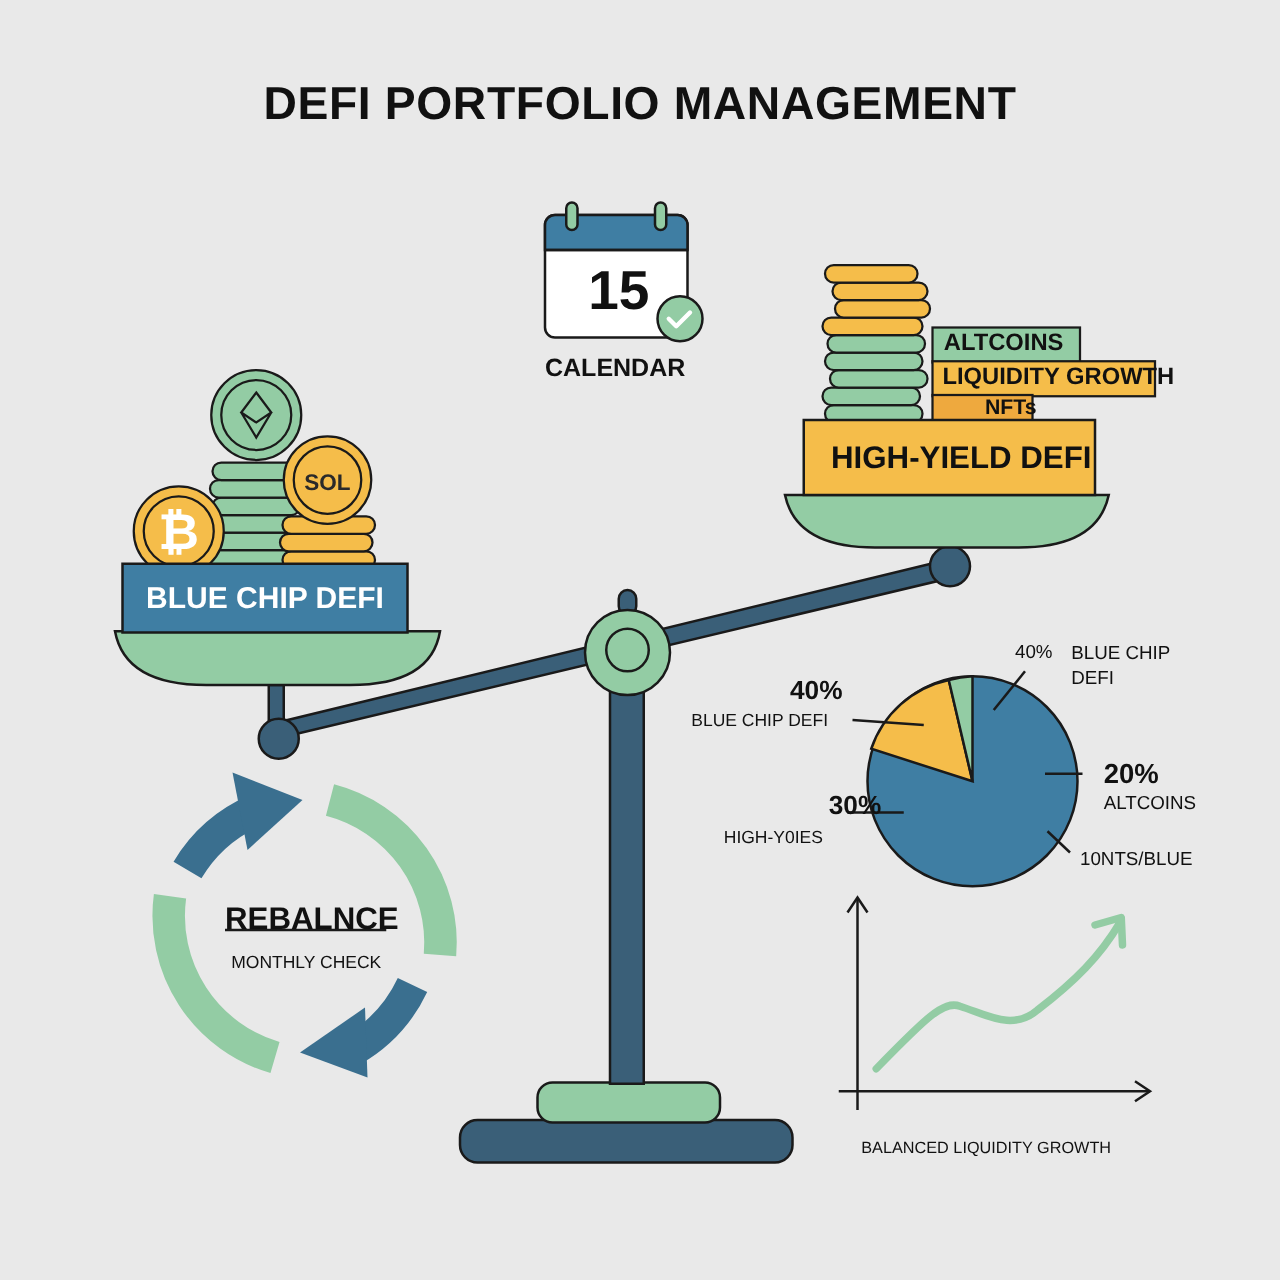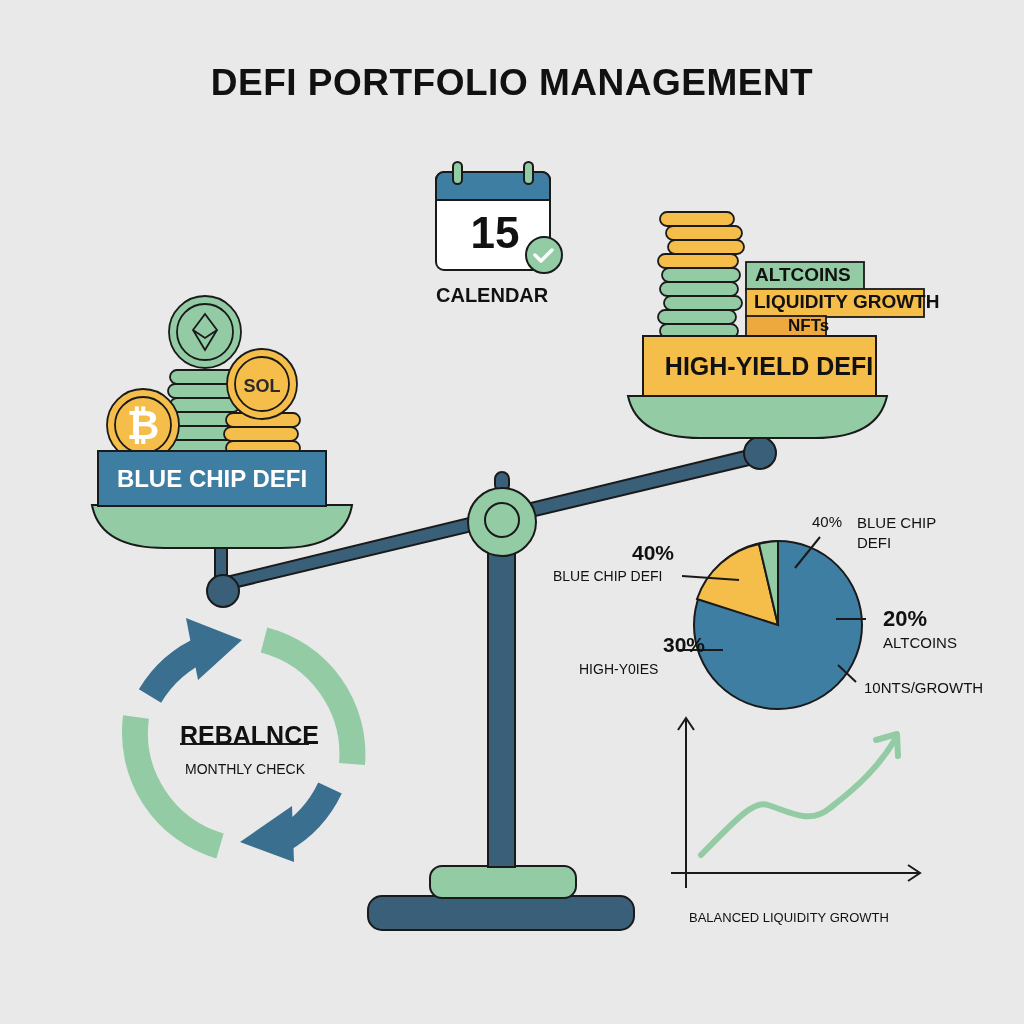--- a/index.html
+++ b/index.html
@@ -163,15 +163,15 @@
 <div class="lbl-sm" style="left:180px; top:761px; width:130px; text-align:center; font-size:14px;">MONTHLY CHECK</div>
 
 <div class="lbl-sm" style="left:812px; top:513px; font-size:15px;">40%</div>
 <div class="lbl-sm" style="left:857px; top:513px; width:90px; white-space:normal; line-height:20px; font-size:15px;">BLUE CHIP DEFI</div>
 <div class="lbl" style="left:632px; top:541px; font-size:21px;">40%</div>
 <div class="lbl-sm" style="left:553px; top:568px; font-size:14px;">BLUE CHIP DEFI</div>
 <div class="lbl" style="left:883px; top:606px; font-size:22px;text-align:center;">20%</div>
 <div class="lbl-sm" style="left:883px; top:634px; font-size:15px;">ALTCOINS</div>
 <div class="lbl" style="left:627px; top:633px; font-size:21px;margin-left:36px;">30%</div>
 <div class="lbl-sm" style="left:579px; top:661px; font-size:14px;text-align:center;">HIGH-Y0IES</div>
-<div class="lbl-sm" style="left:864px; top:679px; font-size:15px;">10NTS/GROWTH</div>
+<div class="lbl-sm" style="left:864px; top:679px; font-size:15px;">10NTS/BLUE</div>
 
 <div class="lbl-sm" style="left:689px; top:910px; font-size:13px;">BALANCED LIQUIDITY GROWTH</div>
 
 </body></html>

